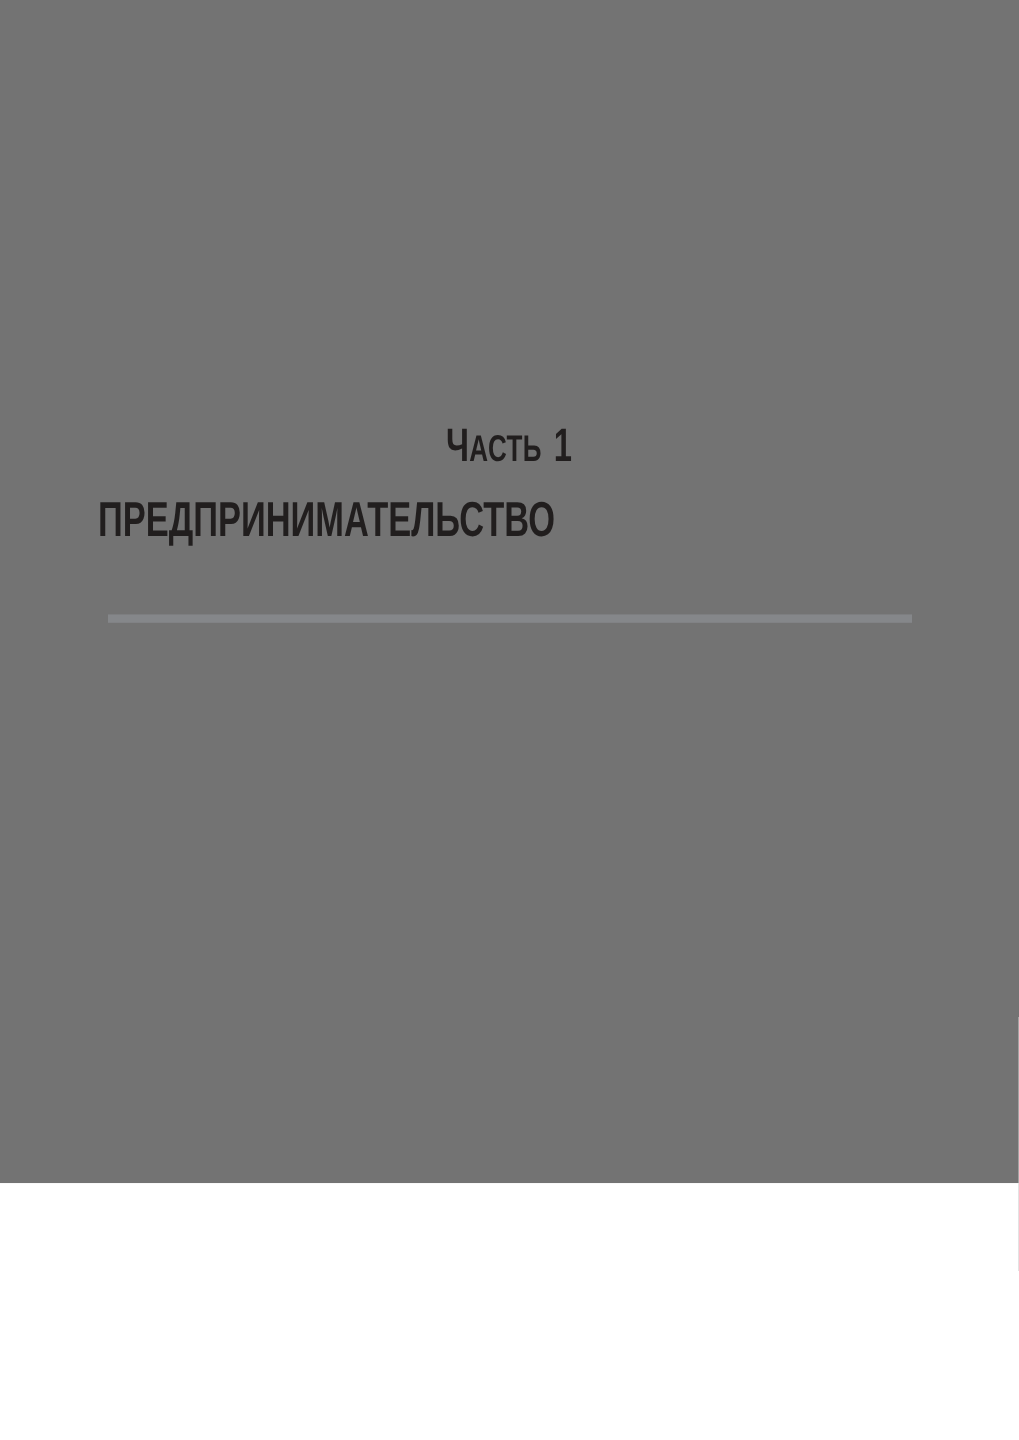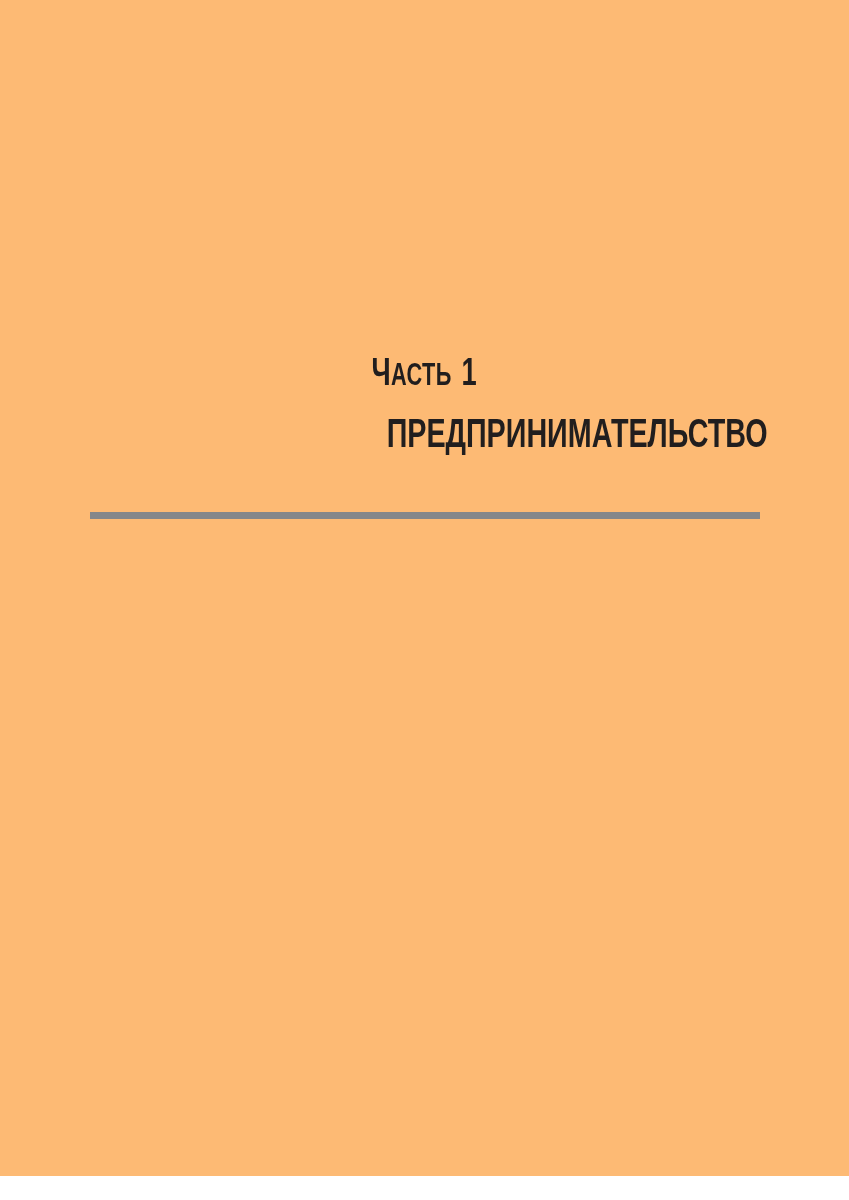--- a/index.html
+++ b/index.html
@@ -3,22 +3,22 @@
 <meta charset="utf-8">
 <style>
   html, body {
     margin: 0;
     padding: 0;
     background: #ffffff;
   }
   .page {
     position: relative;
     width: 849px;
-    height: 1176px;
-    background: #fdba74;
+    height: 986px;
+    background: #737373;
     overflow: hidden;
     font-family: "Liberation Sans", "DejaVu Sans", sans-serif;
     color: #211e1e;
   }
   
   .part-heading {
     position: absolute;
     top: 352px;
     left: 0;
     width: 100%;
@@ -44,21 +44,21 @@
   }
   .part-number {
     margin-left: 14px;
   }
   
   .part-title {
     position: absolute;
     top: 412px;
     left: 0;
     width: 100%;
-    text-align: right;
+    text-align: left;
   }
   .part-title .squeeze {
     display: inline-block;
     transform: scaleX(0.70);
     transform-origin: 50% 50%;
   }
   .title-line {
     font-size: 41px;
     font-weight: 700;
     line-height: 43px;

